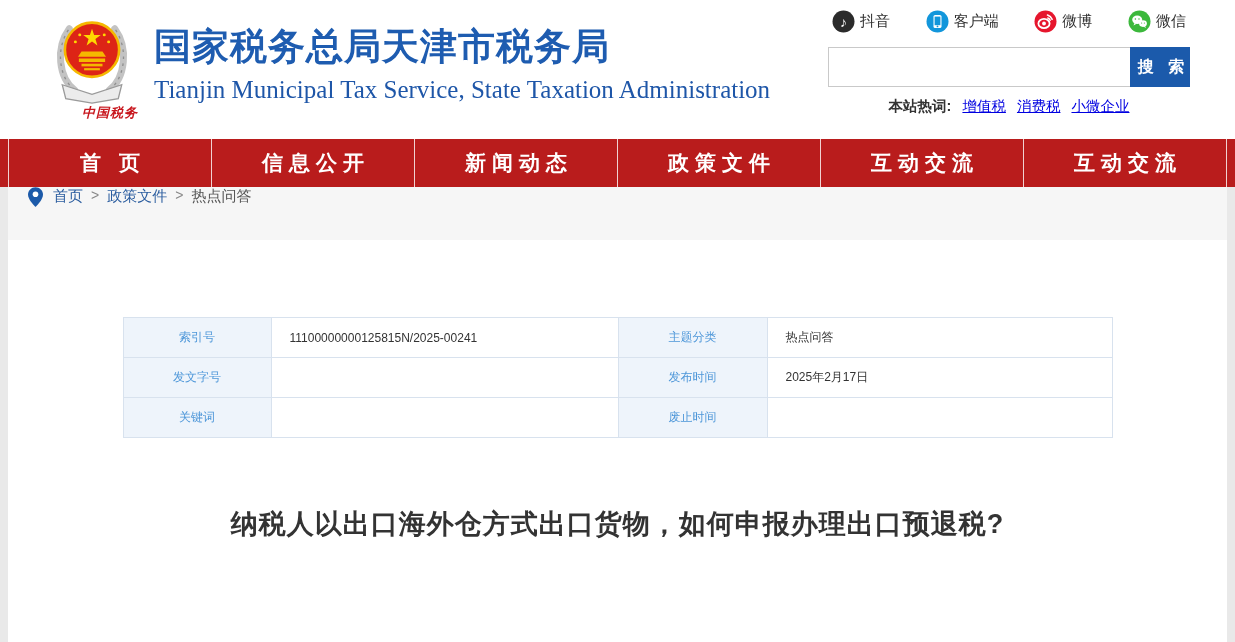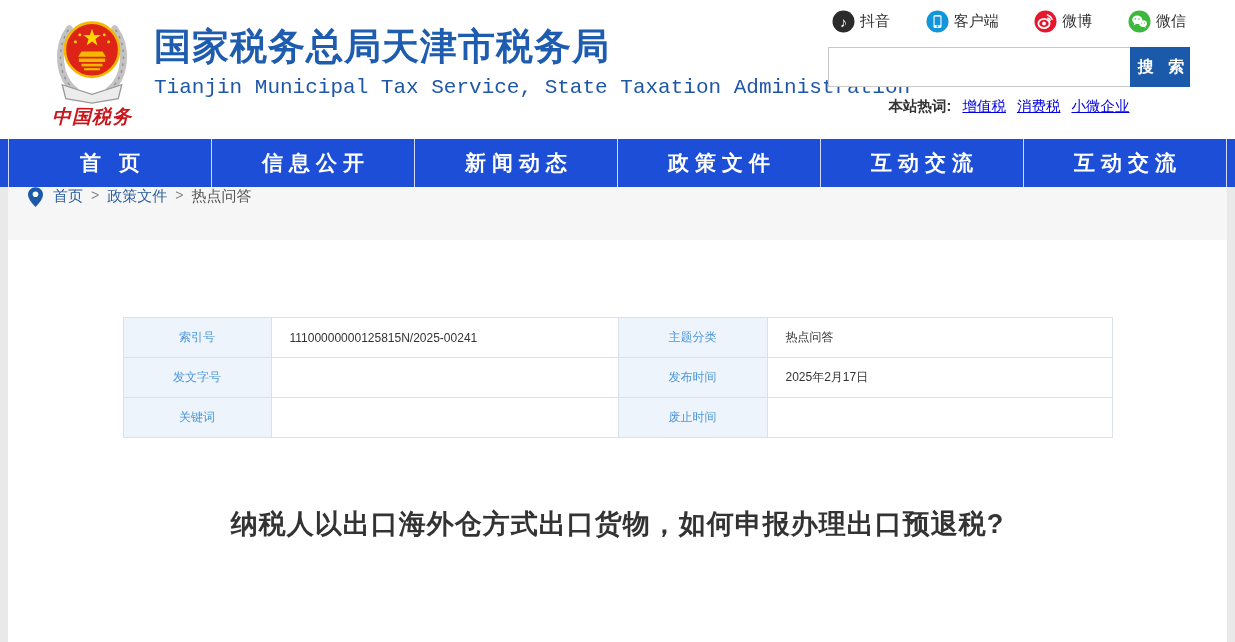--- a/index.html
+++ b/index.html
@@ -4,40 +4,40 @@
 <style>
   * { margin:0; padding:0; box-sizing:border-box; }
   html,body { width:1235px; height:642px; overflow:hidden; }
   body { background:#e9e9e9; font-family:"Liberation Sans", sans-serif; }
 
   
   .header { position:relative; width:100%; height:139px; background:#ffffff; }
   .logo-area { position:absolute; left:46px; top:6px; display:flex; align-items:flex-start; cursor:pointer; }
   .emblem-box { width:92px; text-align:center; }
   .emblem-caption { font-family:"DejaVu Serif", serif; font-style:italic; font-weight:bold;
-                    color:#c8161d; font-size:19px; letter-spacing:1px; margin-top:-4px; }
+                    color:#c8161d; font-size:13px; letter-spacing:1px; margin-top:-4px;text-align:right; }
   .titles { margin-left:16px; padding-top:20px; }
   .site-title { font-size:37px; font-weight:bold; color:#1e5cb0; letter-spacing:1px; line-height:1.15; }
-  .site-subtitle { font-family:Liberation Mono, monospace; font-size:21px; color:#1e56a8; margin-top:7px; }
+  .site-subtitle { font-family:Liberation Serif, serif; font-size:25px; color:#1e56a8; margin-top:7px; }
 
   .header-right { position:absolute; right:45px; top:8px; width:362px; }
   .social-row { display:flex; justify-content:space-between; align-items:center; padding:0 4px; height:26px; }
   .social-item { display:flex; align-items:center; gap:5px; font-size:15px; color:#333; cursor:pointer; }
   .social-item svg { display:block; }
   .search-row { display:flex; margin-top:13px; height:40px; }
   .search-input { flex:1; height:40px; border:1px solid #c9c9c9; border-right:none; outline:none;
                   padding:0 10px; font-size:15px; background:#fff; }
   .search-btn { width:60px; height:40px; background:#1b5aab; color:#fff; border:none;
                 font-size:16px; font-weight:bold; letter-spacing:5px; padding-left:7px; cursor:pointer;text-align:center; }
   .hotwords-row { margin-top:10px; font-size:14.5px; color:#333; text-align:center; white-space:nowrap; }
   .hotwords-label { font-weight:bold; }
   .hotword-link { color:#0000e0; text-decoration:underline; margin-left:7px; cursor:pointer; }
 
   
-  .navbar { width:100%; height:48px; background:#1d4ed8; }
+  .navbar { width:100%; height:48px; background:#b91c1c; }
   .nav-inner { width:1219px; height:100%; margin:0 auto; display:flex; }
   .nav-item { flex:1; display:flex; align-items:center; justify-content:center;
               color:#ffffff; font-size:21px; font-weight:bold; letter-spacing:6px;
               border-left:1px solid rgba(255,255,255,0.8); cursor:pointer; padding-left:6px; }
   .nav-item:last-child { border-right:1px solid rgba(255,255,255,0.8); }
 
   
   .wrapper { width:1219px; margin:0 auto; }
   .breadcrumb { height:53px; background:#f6f6f6; display:flex; padding-left:20px; }
   .breadcrumb .pin { margin-right:10px; display:flex; }

